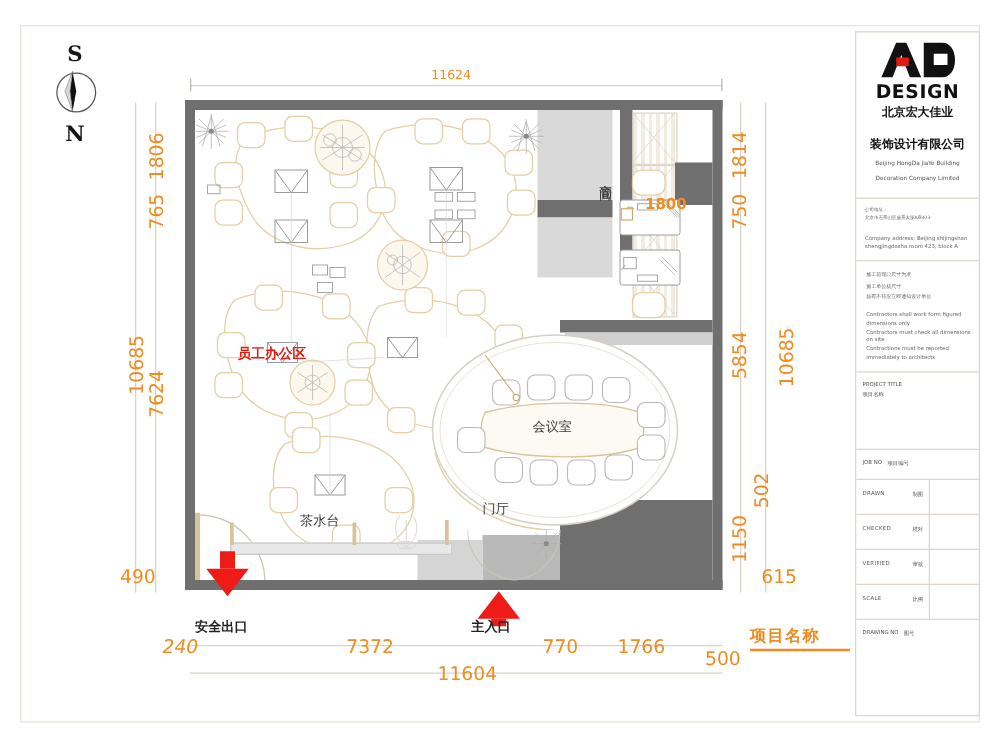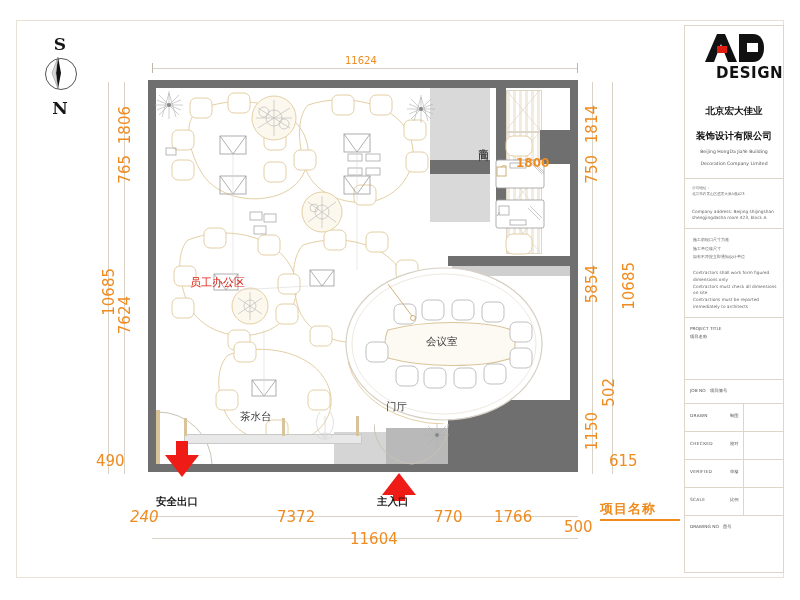--- a/index.html
+++ b/index.html
@@ -30,21 +30,21 @@
   
   .wall{position:absolute;background:#6f6f6f;}
   .hatch-wall{position:absolute;background:
       repeating-linear-gradient(90deg,#f2ece0 0 3px,#ffffff 3px 6px);
       border:1px solid #ded6c6;}
   .greyfill{position:absolute;background:#dcdcdc;}
   .midgrey{position:absolute;background:#6f6f6f;}
 
   
   .rlabel{position:absolute;font-size:10.5px;color:#3b3b3b;white-space:nowrap;}
-  .rlabel.red{color:#e01b10;font-weight:normal;font-size:11px;}
+  .rlabel.red{color:#e01b10;font-weight:bold;font-size:11px;}
   .rlabel.vert{writing-mode:vertical-rl;text-orientation:upright;line-height:1.05;
       font-size:10.5px;letter-spacing:1px;}
 
   .dimtag{position:absolute;font-size:12px;color:#ef8b1f;font-weight:bold;}
 
   
   .dim{position:absolute;font-size:15px;color:#ef8b1f;white-space:nowrap;}
   .dim.v{writing-mode:vertical-rl;transform:rotate(180deg);}
   .dimline{position:absolute;background:#d9d2c6;}
   .dimline.h{height:1px;}
@@ -65,22 +65,22 @@
       font-weight:bold;letter-spacing:1px;}
   .plantitle-rule{position:absolute;left:600px;top:519px;width:80px;height:2px;background:#ef8b1f;}
 
   
   #titleblock{position:absolute;left:684px;top:25px;width:100px;height:548px;
       border:1px solid #dcd5c8;box-sizing:border-box;background:#fff;}
   #titleblock .tb-sec{border-bottom:1px solid #dcd5c8;box-sizing:border-box;position:relative;}
   .logo-wrap{padding:8px 0 4px;text-align:center;}
   .logo-mark{width:62px;height:28px;margin:0 auto;position:relative;}
   .logo-word{font-size:15px;font-weight:bold;letter-spacing:0.5px;color:#111;
-      font-family:"DejaVu Sans","Liberation Sans",sans-serif;margin-top:2px;text-align:right;}
-  .co-cn{font-size:9.5px;color:#111;line-height:1.5;margin-top:22px;font-weight:bold;}
+      font-family:"DejaVu Sans","Liberation Sans",sans-serif;margin-top:2px;}
+  .co-cn{font-size:9.5px;color:#111;line-height:1.5;margin-top:2px;font-weight:bold;}
   .co-en{font-size:4.6px;color:#555;line-height:1.5;margin-top:5px;padding-bottom:6px;}
   .addr{padding:6px 6px 6px 7px;}
   .addr-cn{font-size:3.6px;color:#666;line-height:1.7;}
   .addr-en{font-size:4.3px;color:#666;line-height:1.6;margin-top:11px;}
   .notes{padding:7px 6px 7px 8px;}
   .notes-cn{font-size:4px;color:#666;line-height:2.1;}
   .notes-en{font-size:4.3px;color:#666;line-height:1.55;margin-top:9px;}
   .fieldrow{height:28px;position:relative;border-bottom:1px solid #dcd5c8;box-sizing:border-box;}
   .fieldrow .fl{position:absolute;left:5px;top:9px;font-size:4.3px;color:#555;letter-spacing:.3px;}
   .fieldrow .fc{position:absolute;left:45px;top:9px;font-size:4.3px;color:#555;}

